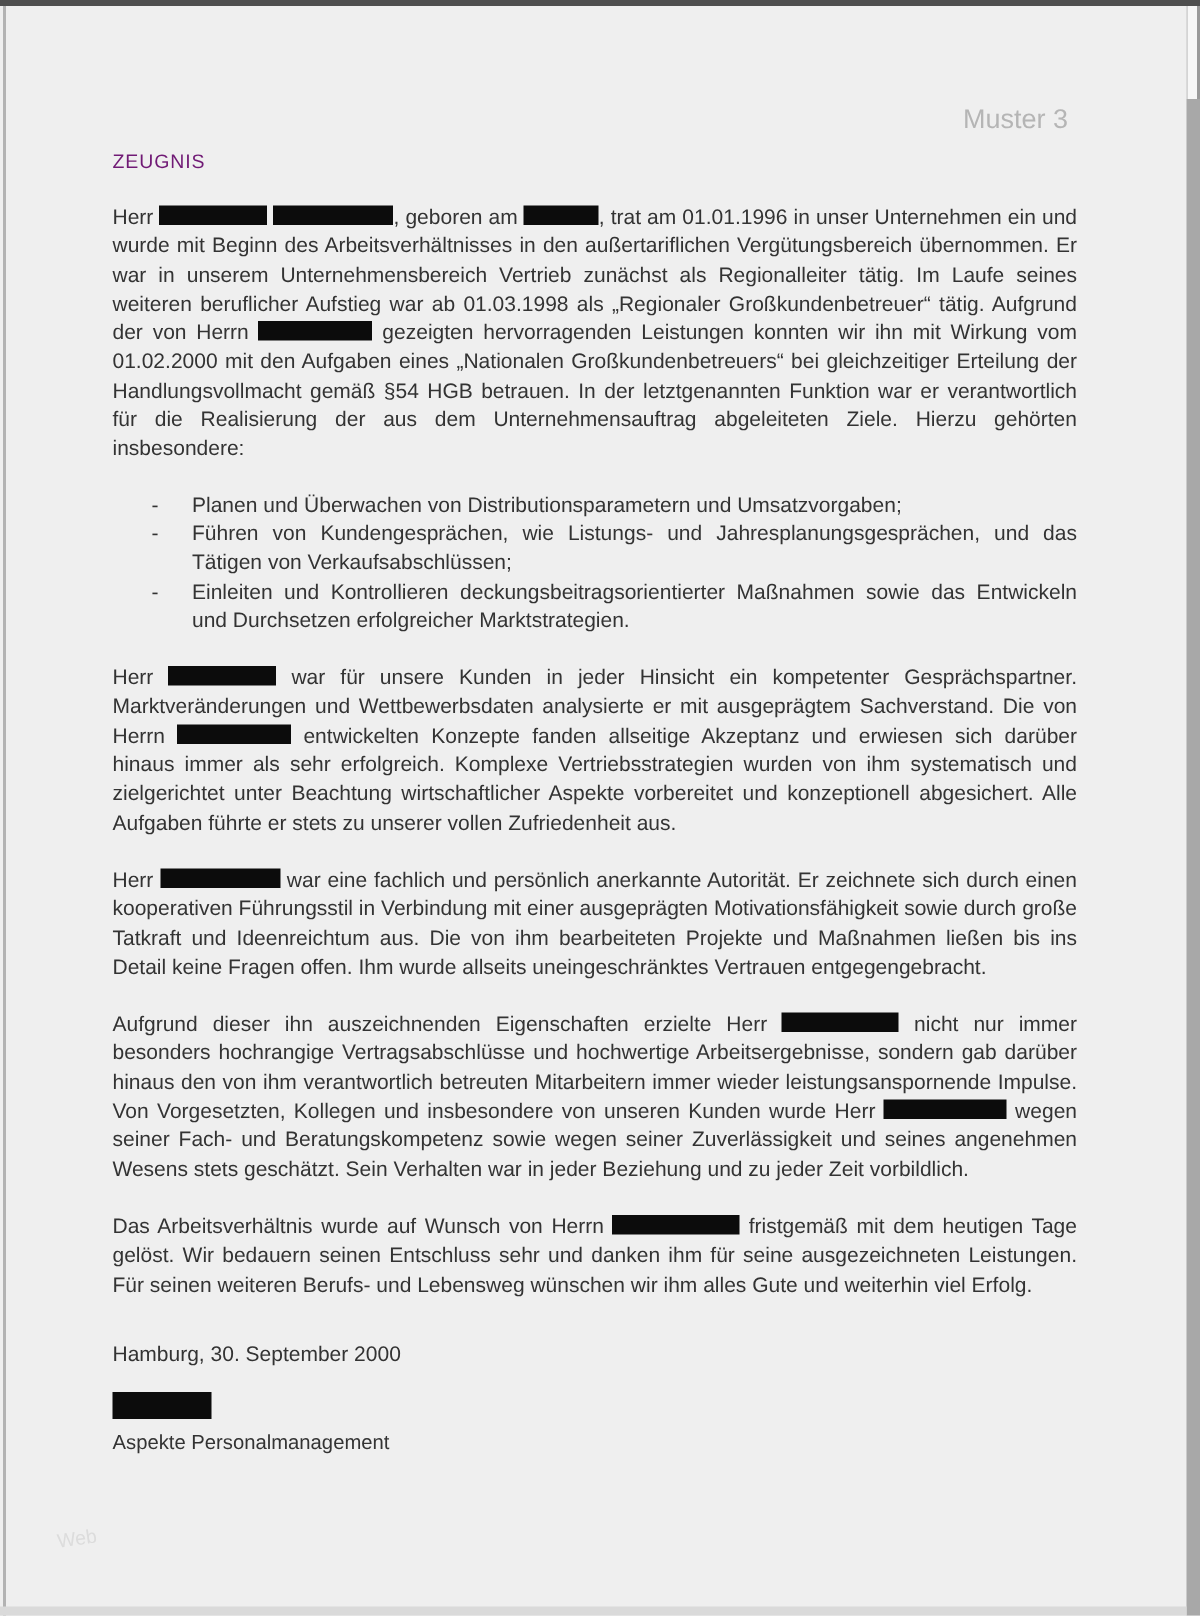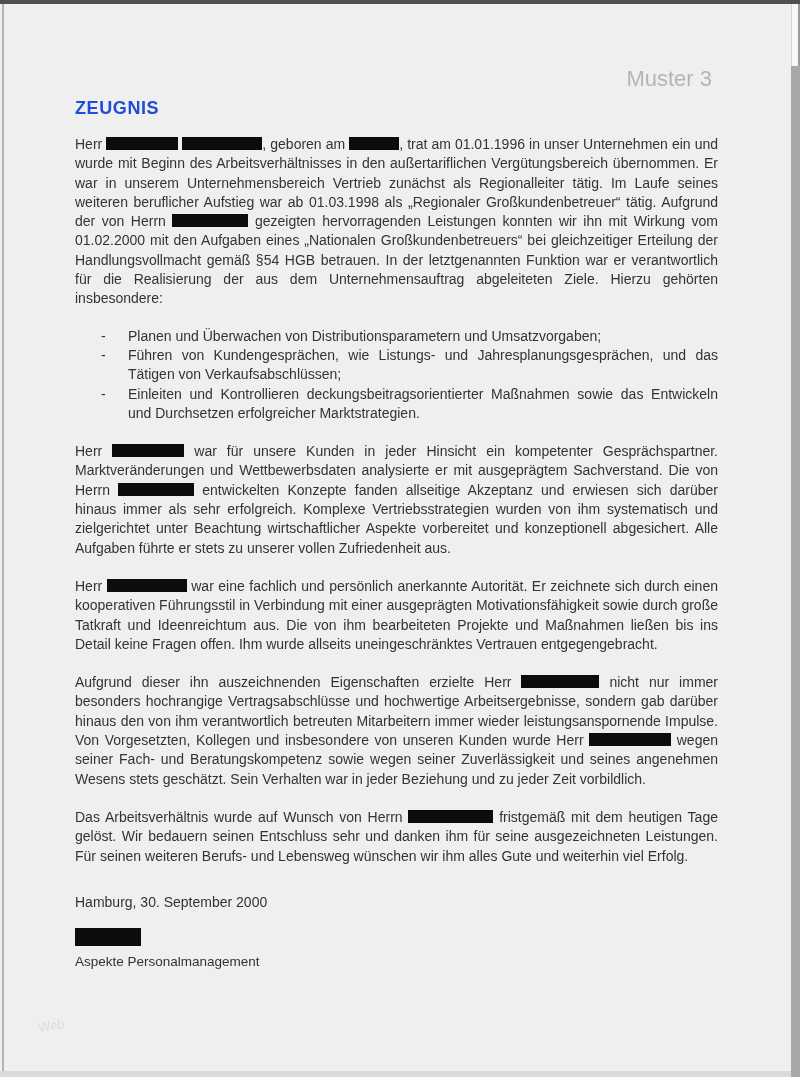--- a/index.html
+++ b/index.html
@@ -50,32 +50,32 @@
     left: 75px;
     top: 0;
     width: 643px;
     font-size: 14px;
     line-height: 19.3px;
     color: var(--text, #333333);
   }
   .corner-label {
     margin-top: 69px;
     text-align: right;
-    font-size: 22px;
+    font-size: 18px;
     line-height: 20px;
     color: var(--corner-label, #b5b5b5);
     padding-right: 6px;
   }
   .doc-title {
     margin: 8px 0 0 0;
-    font-size: 18px;
+    font-size: 13px;
     line-height: 22px;
-    font-weight: 700;
+    font-weight: 400;
     letter-spacing: 0.6px;
-    color: #1d4ed8;
+    color: #701a75;
   }
   .para {
     margin: 19px 0 0 0;
     text-align: justify;
   }
   .para.first {
     margin-top: 16px;
   }
   .redact {
     display: inline-block;

